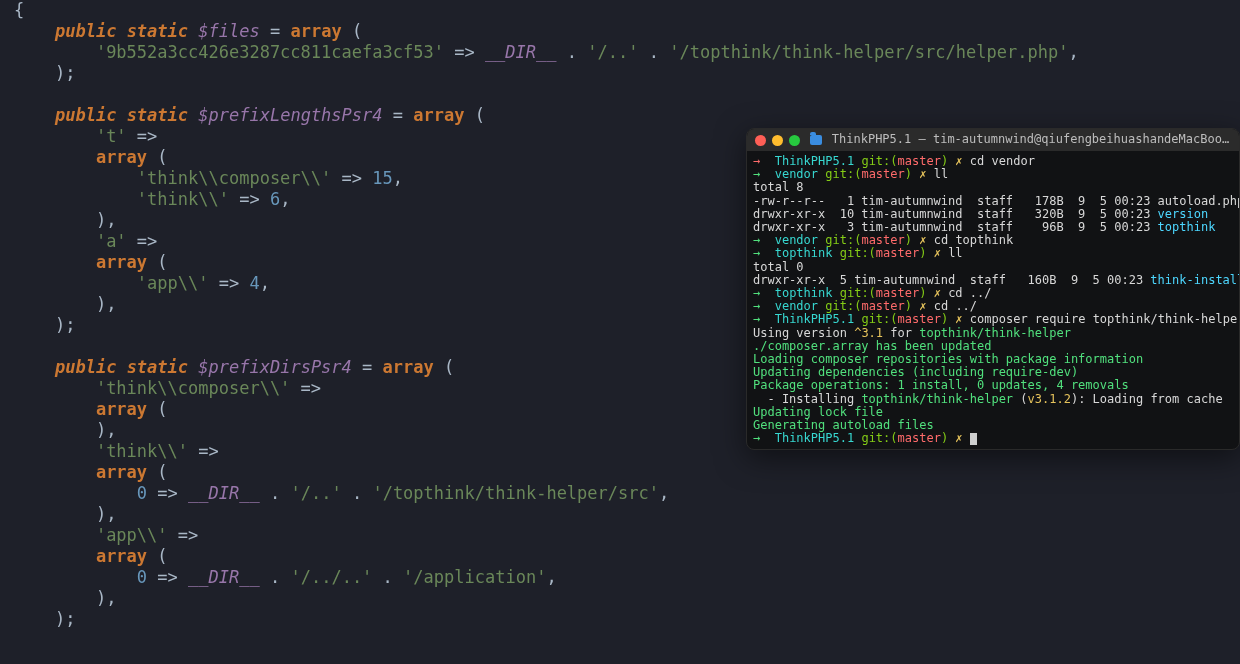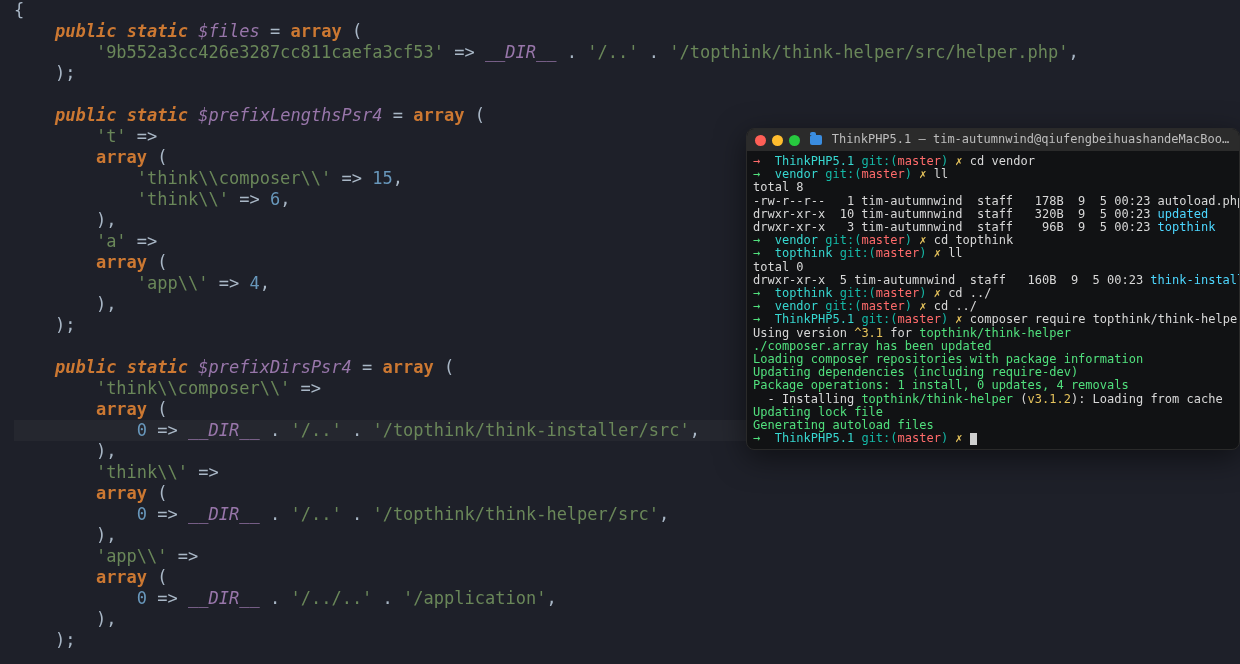--- a/index.html
+++ b/index.html
@@ -27,21 +27,21 @@
     gap:6px; color:#bdbdbd; font-size:12px; white-space:nowrap;
   }
   .dot { width:11px; height:11px; border-radius:50%; flex:none; }
   .dot.r{ background:#ff5f56; } .dot.y{ background:#ffbd2e; } .dot.g{ background:#27c93f; }
   .folder-icon { width:13px; height:10px; background:#3a8de0; border-radius:2px; position:relative; margin-left:4px; }
   .folder-icon::before{ content:""; position:absolute; top:-3px; left:0; width:6px; height:3px; background:#3a8de0; border-radius:2px 2px 0 0;}
   .term-title { margin-left:4px; overflow:hidden; text-overflow:ellipsis; }
   .term-body { padding:4px 6px 6px 6px; color:#cfcfcf; white-space:pre; }
   .tg  { color:#51e07d; }    
   .tc  { color:#37d7d0; }    
-  .tb  { color:#14b8a6; }    
+  .tb  { color:#84cc16; }    
   .tr  { color:#ff6b6b; }    
   .ty  { color:#e6c35c; }    
   .tw  { color:#d8d8d8;text-align:center; }
   .tcy { color:#4dd7ff; }
   .t-cursor{ display:inline-block; width:7px; height:12px; background:#cfcfcf; vertical-align:middle; }
 </style>
 </head>
 <body>
 
 <div class="editor">
@@ -58,21 +58,21 @@
         <span>),</span>
         <span class="k-str">'a'</span> <span>=&gt;</span>
         <span class="k-fn">array</span> <span>(</span>
             <span class="k-str">'app\\'</span> <span>=&gt;</span> <span class="k-num">4</span><span>,</span>
         <span>),</span>
     <span>);</span>
 
     <span class="k-mod">public</span> <span class="k-mod">static</span> <span class="k-var">$prefixDirsPsr4</span> <span class="k-eq">=</span> <span class="k-fn">array</span> <span>(</span>
         <span class="k-str">'think\\composer\\'</span> <span>=&gt;</span>
         <span class="k-fn">array</span> <span>(</span>
-<span class="hl">            <span class="k-num">0</span> <span>=&gt;</span> <span class="k-dir">__DIR__</span> <span>.</span> <span class="k-str">'/..'</span> <span>.</span> <span class="k-str">'/topthink/think-installer/src'</span><span>,</span></span>        <span>),</span>
+        <span>),</span>
         <span class="k-str">'think\\'</span> <span>=&gt;</span>
         <span class="k-fn">array</span> <span>(</span>
             <span class="k-num">0</span> <span>=&gt;</span> <span class="k-dir">__DIR__</span> <span>.</span> <span class="k-str">'/..'</span> <span>.</span> <span class="k-str">'/topthink/think-helper/src'</span><span>,</span>
         <span>),</span>
         <span class="k-str">'app\\'</span> <span>=&gt;</span>
         <span class="k-fn">array</span> <span>(</span>
             <span class="k-num">0</span> <span>=&gt;</span> <span class="k-dir">__DIR__</span> <span>.</span> <span class="k-str">'/../..'</span> <span>.</span> <span class="k-str">'/application'</span><span>,</span>
         <span>),</span>
     <span>);</span>
 </pre>
@@ -83,21 +83,21 @@
     <span class="dot r"></span>
     <span class="dot y"></span>
     <span class="dot g"></span>
     <span class="folder-icon"></span>
     <span class="term-title">ThinkPHP5.1 — tim-autumnwind@qiufengbeihuashandeMacBook-Pro —</span>
   </div>
   <div class="term-body"><span class="tr">→</span>  <span class="tc">ThinkPHP5.1</span> <span class="tb">git:(</span><span class="tr">master</span><span class="tb">)</span> <span class="ty">✗</span> <span class="tw">cd vendor</span>
 <span class="tg">→</span>  <span class="tc">vendor</span> <span class="tb">git:(</span><span class="tr">master</span><span class="tb">)</span> <span class="ty">✗</span> <span class="tw">ll</span>
 <span class="tw">total 8</span>
 <span class="tw">-rw-r--r--   1 tim-autumnwind  staff   178B  9  5 00:23 </span><span class="tw">autoload.php</span>
-<span class="tw">drwxr-xr-x  10 tim-autumnwind  staff   320B  9  5 00:23 </span><span class="tcy">updated</span>
+<span class="tw">drwxr-xr-x  10 tim-autumnwind  staff   320B  9  5 00:23 </span><span class="tcy">version</span>
 <span class="tw">drwxr-xr-x   3 tim-autumnwind  staff    96B  9  5 00:23 </span><span class="tcy">topthink</span>
 <span class="tg">→</span>  <span class="tc">vendor</span> <span class="tb">git:(</span><span class="tr">master</span><span class="tb">)</span> <span class="ty">✗</span> <span class="tw">cd topthink</span>
 <span class="tg">→</span>  <span class="tc">topthink</span> <span class="tb">git:(</span><span class="tr">master</span><span class="tb">)</span> <span class="ty">✗</span> <span class="tw">ll</span>
 <span class="tw">total 0</span>
 <span class="tw">drwxr-xr-x  5 tim-autumnwind  staff   160B  9  5 00:23 </span><span class="tcy">think-installer</span>
 <span class="tg">→</span>  <span class="tc">topthink</span> <span class="tb">git:(</span><span class="tr">master</span><span class="tb">)</span> <span class="ty">✗</span> <span class="tw">cd ../</span>
 <span class="tg">→</span>  <span class="tc">vendor</span> <span class="tb">git:(</span><span class="tr">master</span><span class="tb">)</span> <span class="ty">✗</span> <span class="tw">cd ../</span>
 <span class="tg">→</span>  <span class="tc">ThinkPHP5.1</span> <span class="tb">git:(</span><span class="tr">master</span><span class="tb">)</span> <span class="ty">✗</span> <span class="tw">composer require topthink/think-helper</span>
 <span class="tw">Using version </span><span class="ty">^3.1</span><span class="tw"> for </span><span class="tg">topthink/think-helper</span>
 <span class="tg">./composer.array has been updated</span>

